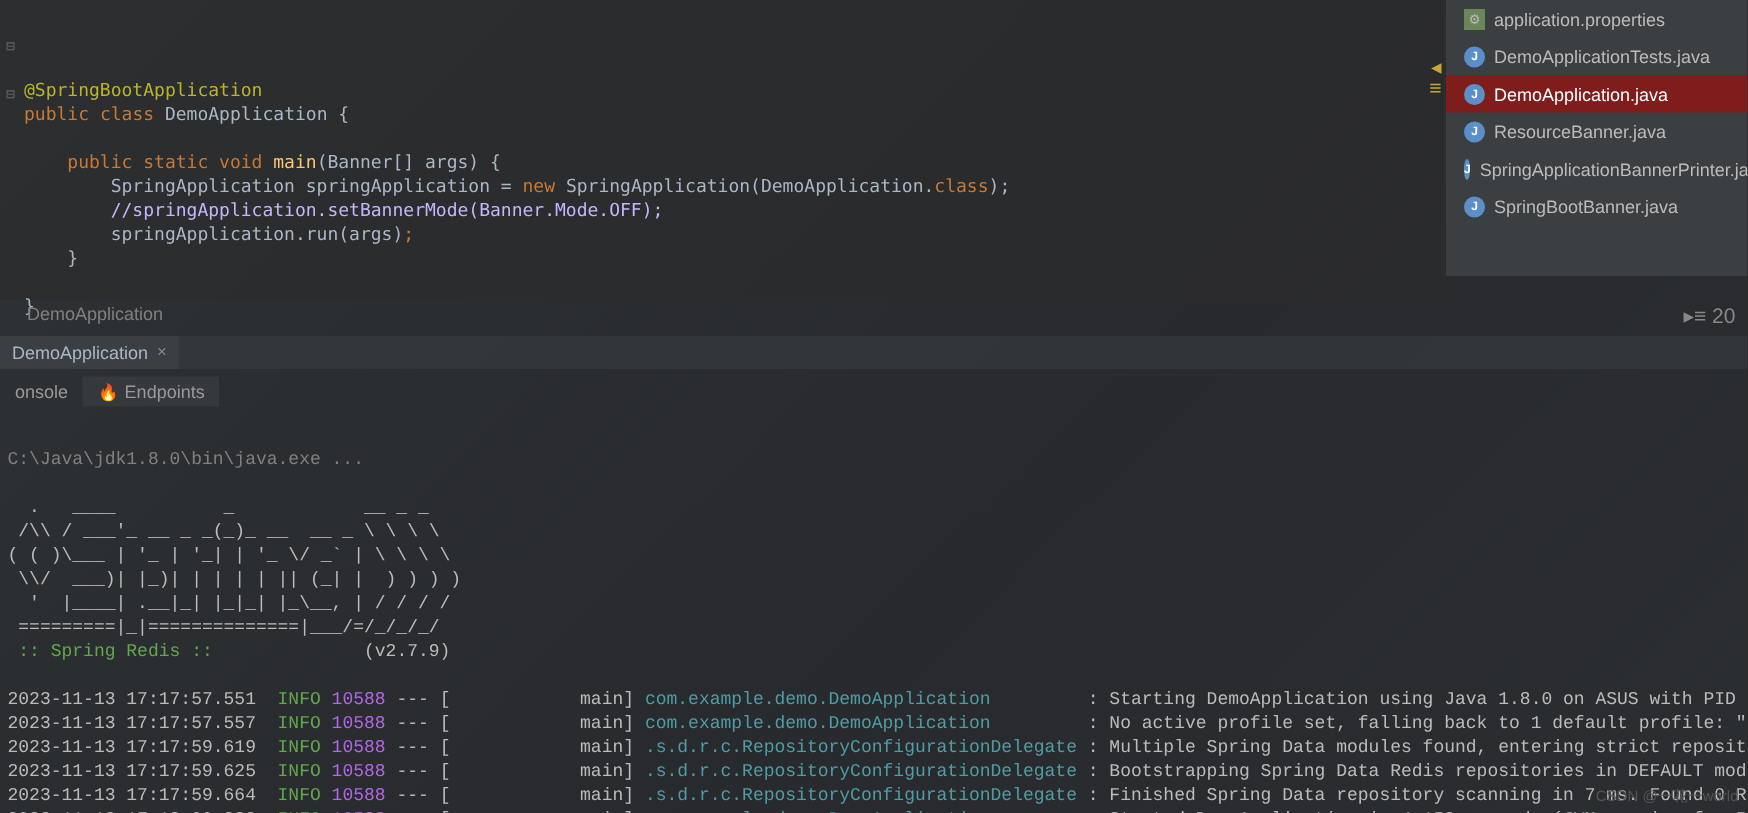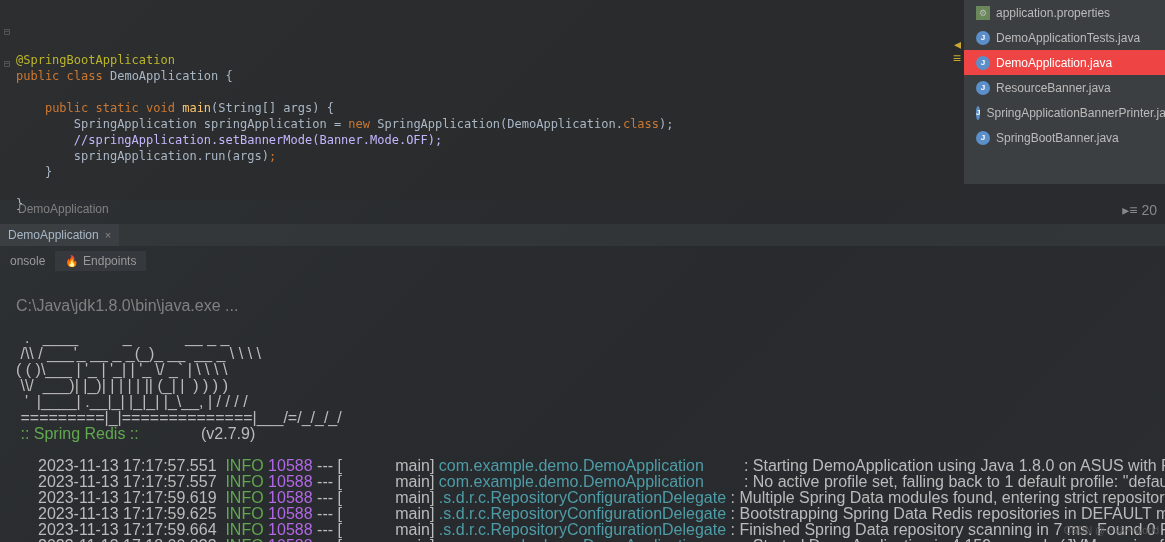--- a/index.html
+++ b/index.html
@@ -14,53 +14,53 @@
 .fn { color:#ffc66d; }
 .gutter-fold { position:absolute; left:4px; color:#606366; font-size:10px; }
 .breadcrumb { position:absolute; top:202px; left:18px; color:#808080; font-size:12px; z-index:1; }
 .run-bar { position:absolute; top:224px; left:0; right:0; height:22px; background:rgba(60,63,65,0.5); display:flex; align-items:center; z-index:1; }
 .run-tab { display:flex; align-items:center; padding:0 8px; height:22px; background:rgba(75,80,85,0.3); }
 .run-close { margin-left:6px; color:#888; font-size:11px; cursor:pointer; }
 .tool-tabs { position:absolute; top:250px; left:0; height:22px; display:flex; align-items:center; z-index:1;text-align:center; }
 .tool-tab { padding:3px 10px; color:#999; font-size:12px; display:flex; align-items:center; gap:4px; }
 .tool-tab.active { background:rgba(75,80,85,0.3); }
 .fire { color:#ff6b35; font-size:11px; }
-.console { position:absolute; top:278px; left:0; right:0; bottom:0; font-family:Liberation Sans, sans-serif; font-size:16px; line-height:16px; padding:4px 16px; white-space:pre; color:#bbb; z-index:1; overflow:hidden; }
+.console { position:absolute; top:278px; left:0; right:0; bottom:0; font-family:Liberation Mono, monospace; font-size:12px; line-height:16px; padding:4px 5px; white-space:pre; color:#bbb; z-index:1; overflow:hidden; }
 .c-path { color:#808080; }
-.c-ts { color:#bbb;margin-left:22px; }
+.c-ts { color:#bbb; }
 .c-info { color:#61a84f; }
 .c-pid { color:#b267e6; }
 .c-thread { color:#bbb; }
 .c-logger { color:#4e9ca7; }
 .c-msg { color:#bbb; }
 .c-boot { color:#61a84f; }
 .sidebar { position:absolute; top:0; right:0; width:202px; height:184px; background:#3c3f41; z-index:2; border-left:1px solid #2b2b2b; }
 .tree-item { display:flex; align-items:center; height:25px; padding-left:12px; gap:6px; font-size:12px; color:#bbb; cursor:pointer; }
-.tree-item.selected { background:#ef4444; color:#fff; }
+.tree-item.selected { background:#7f1d1d; color:#fff; }
 .java-icon { width:14px; height:14px; border-radius:50%; background:#5a8fc9; display:flex; align-items:center; justify-content:center; font-size:9px; color:#fff; position:relative; }
 .java-icon::after { content:'J'; font-weight:bold; font-size:8px; }
 .prop-icon { width:14px; height:14px; background:#6a8759; display:flex; align-items:center; justify-content:center; }
 .prop-icon::after { content:'⚙'; font-size:9px; color:#bbb; }
 .arrow-ind { position:absolute; right:204px; top:36px; color:#c9a832; font-size:14px; z-index:2; }
 .arrow-ind2 { position:absolute; right:204px; top:50px; color:#c9a832; font-size:14px; z-index:2; }
 .status-mini { position:absolute; right:8px; top:202px; font-size:14px; color:#888; z-index:2; }
 .watermark { position:absolute; right:6px; bottom:4px; font-size:10px; color:#555; z-index:1; }
 </style>
 </head>
 <body>
 <div class="mountain-bg"></div>
 
 <div class="editor">
   <div class="code">
 <span class="gutter-fold" style="top:24px">⊟</span>
 <span class="gutter-fold" style="top:56px">⊟</span>
 <span class="kw-anno">@SpringBootApplication</span>
 <span class="kw">public</span> <span class="kw">class</span> <span class="cls">DemoApplication</span><span> {</span>
 
-    <span class="kw">public static void</span> <span class="fn">main</span><span>(String[] args) {</span>
+    <span class="kw">public static void</span> <span class="fn">main</span><span>(Banner[] args) {</span>
 <span>        SpringApplication springApplication = </span><span class="kw">new</span><span> SpringApplication(DemoApplication.</span><span class="kw">class</span><span>);</span>
 <span class="comment">        //springApplication.setBannerMode(Banner.Mode.OFF);</span>
 <span>        springApplication.run(args)</span><span class="kw">;</span>
 <span>    }</span>
 
 <span>}</span>
   </div>
 </div>
 
 <div class="arrow-ind">◂</div>

